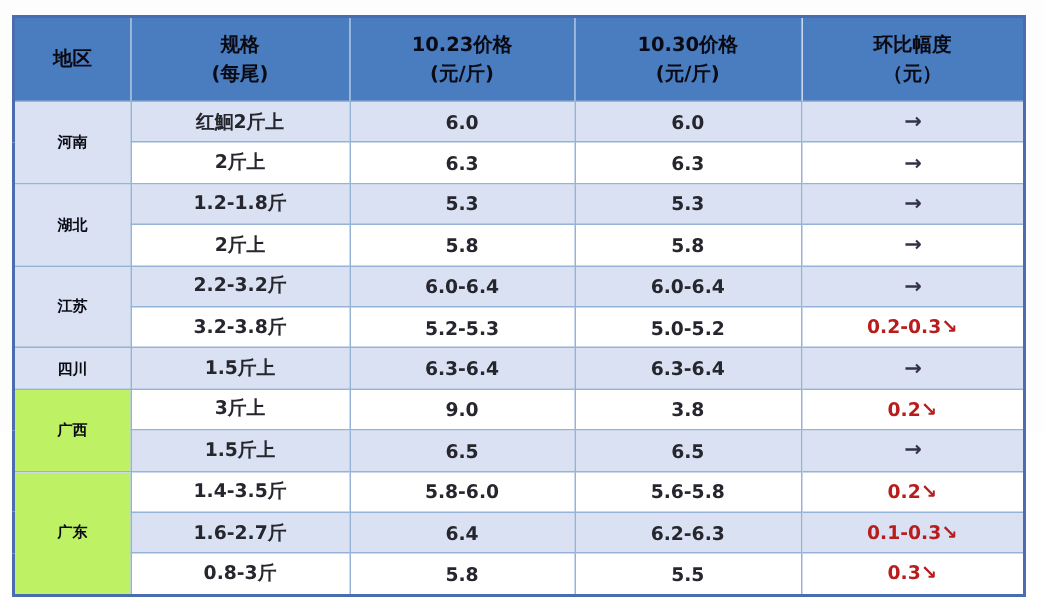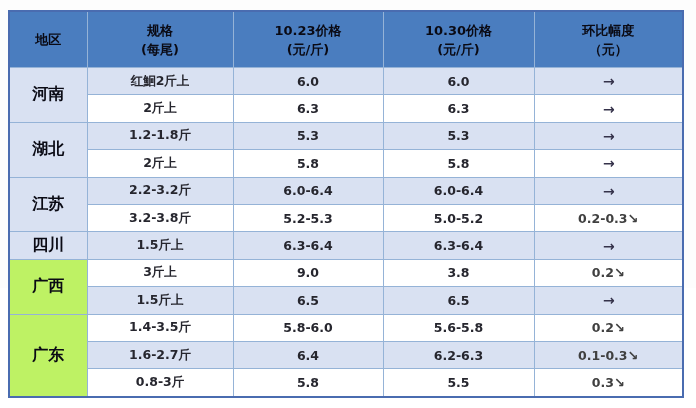--- a/index.html
+++ b/index.html
@@ -46,25 +46,25 @@
   thead th .hline { line-height: 1.0; padding: 3px 0; }
   tbody td {
     height: 26.4px;
     font-size: 12.5px;
     font-weight: bold;
     color: #26262e;
     background: #ffffff;
   }
   tbody tr.alt td { background: #d9e1f2; margin-left: 17px; }
   
-  tbody td.region { font-size: 16px; color: #0a0a14; }
+  tbody td.region { font-size: 10px; color: #0a0a14; }
   tbody td.region.alt-cell { background: #d9e1f2; }
   tbody td.region.white-cell { background: #bef264; }
   td.change-flat { color: #35324a; font-size: 13px; }
-  td.change-down { color: #404040; }
+  td.change-down { color: #b91c1c; }
   .down-arrow { font-size: 13px; }
   .flat-arrow { font-size: 14px; letter-spacing: -1px; }
 </style>
 </head>
 <body>
 
 <div class="stage">
   <table class="price-table">
     <colgroup>
       <col style="width:78px">

